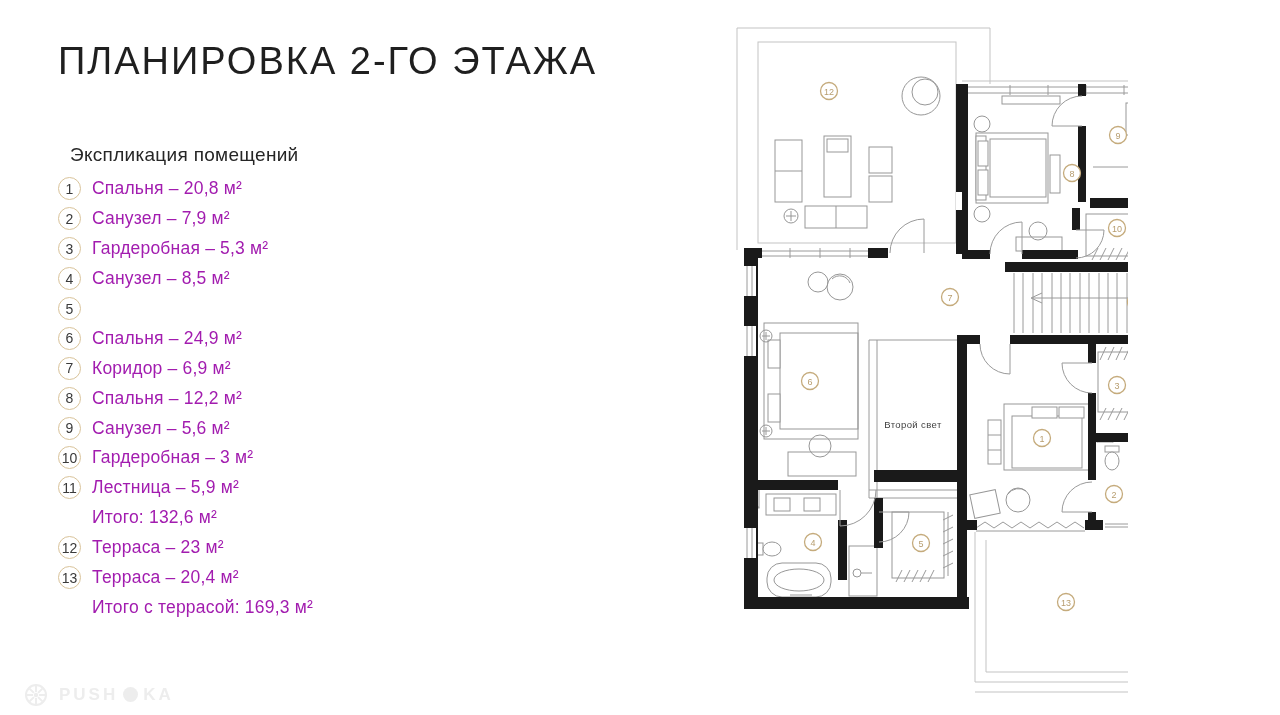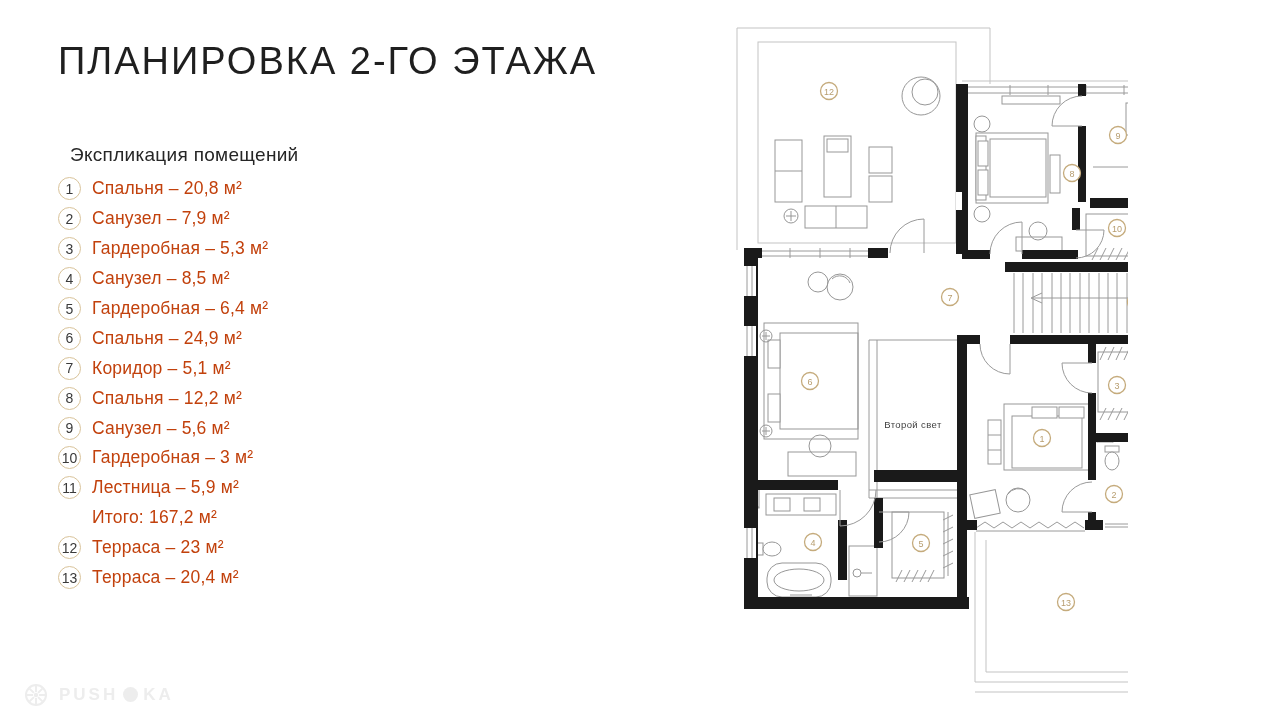--- a/index.html
+++ b/index.html
@@ -8,21 +8,21 @@
   .page-title{position:absolute;left:58px;top:40px;margin:0;font-size:38px;font-weight:300;
               letter-spacing:2px;color:#1f1f1f;white-space:nowrap;}
   .legend-heading{position:absolute;left:58px;top:132px;margin:12px;font-size:19px;font-weight:400;
                   color:#262626;letter-spacing:.3px;}
   .legend{position:absolute;left:58px;top:174px;}
   .legend-row{display:flex;align-items:center;height:29.9px;}
   .badge{flex:none;width:23px;height:23px;border:1.4px solid #d9c39a;border-radius:50%;
          display:flex;align-items:center;justify-content:center;font-size:14px;color:#3a3a3a;
          margin-right:11px;box-sizing:border-box;}
   .badge.empty{border-color:transparent;}
-  .legend-label{font-size:17.5px;color:#c2410c;letter-spacing:.2px;white-space:nowrap;}
+  .legend-label{font-size:17.5px;color:#a21caf;letter-spacing:.2px;white-space:nowrap;}
   .plan-svg{position:absolute;left:730px;top:15px;}
   .watermark{position:absolute;left:25px;top:684px;display:flex;align-items:center;color:#ededed;}
   .wm-text{font-size:17px;font-weight:700;letter-spacing:3px;margin-left:12px;}
   .wm-dot{display:inline-block;width:15px;height:15px;border-radius:50%;background:#ededed;
           margin:0 5px;vertical-align:-2px;}
   
   .wall{fill:#1a1a1a;stroke:none;}
   .thin{stroke:#9a9a9a;stroke-width:1;fill:none;}
   .lite{stroke:#c3c3c3;stroke-width:1;fill:none;}
   .furn{stroke:#979797;stroke-width:1;fill:#fff;}
@@ -52,57 +52,60 @@
     <div class="legend-row">
         <span class="badge">3</span>
         <span class="legend-label">Гардеробная – 5,3 м²</span>
       </div>
     <div class="legend-row">
         <span class="badge">4</span>
         <span class="legend-label">Санузел – 8,5 м²</span>
       </div>
     <div class="legend-row">
         <span class="badge">5</span>
-        <span class="legend-label">Гардеробная – 6,4 м²</span>
       </div>
     <div class="legend-row">
         <span class="badge">6</span>
         <span class="legend-label">Спальня – 24,9 м²</span>
       </div>
     <div class="legend-row">
         <span class="badge">7</span>
-        <span class="legend-label">Коридор – 5,1 м²</span>
+        <span class="legend-label">Коридор – 6,9 м²</span>
       </div>
     <div class="legend-row">
         <span class="badge">8</span>
         <span class="legend-label">Спальня – 12,2 м²</span>
       </div>
     <div class="legend-row">
         <span class="badge">9</span>
         <span class="legend-label">Санузел – 5,6 м²</span>
       </div>
     <div class="legend-row">
         <span class="badge">10</span>
         <span class="legend-label">Гардеробная – 3 м²</span>
       </div>
     <div class="legend-row">
         <span class="badge">11</span>
         <span class="legend-label">Лестница – 5,9 м²</span>
       </div>
     <div class="legend-row">
         <span class="badge empty"></span>
-        <span class="legend-label">Итого: 167,2 м²</span>
+        <span class="legend-label">Итого: 132,6 м²</span>
       </div>
     <div class="legend-row">
         <span class="badge">12</span>
         <span class="legend-label">Терраса – 23 м²</span>
       </div>
     <div class="legend-row">
         <span class="badge">13</span>
         <span class="legend-label">Терраса – 20,4 м²</span>
+      </div>
+    <div class="legend-row">
+        <span class="badge empty"></span>
+        <span class="legend-label">Итого с террасой: 169,3 м²</span>
       </div>
   </div>
 
   <svg class="plan-svg" width="470" height="690" viewBox="730 15 470 690" xmlns="http://www.w3.org/2000/svg">
 
     <g>
       <path class="lite" d="M737,250 V28 H990 V84"></path>
       <rect class="lite" x="758" y="42" width="198" height="201"></rect>
     </g>
     <path class="lite" d="M962,81 H1178 V530"></path>

